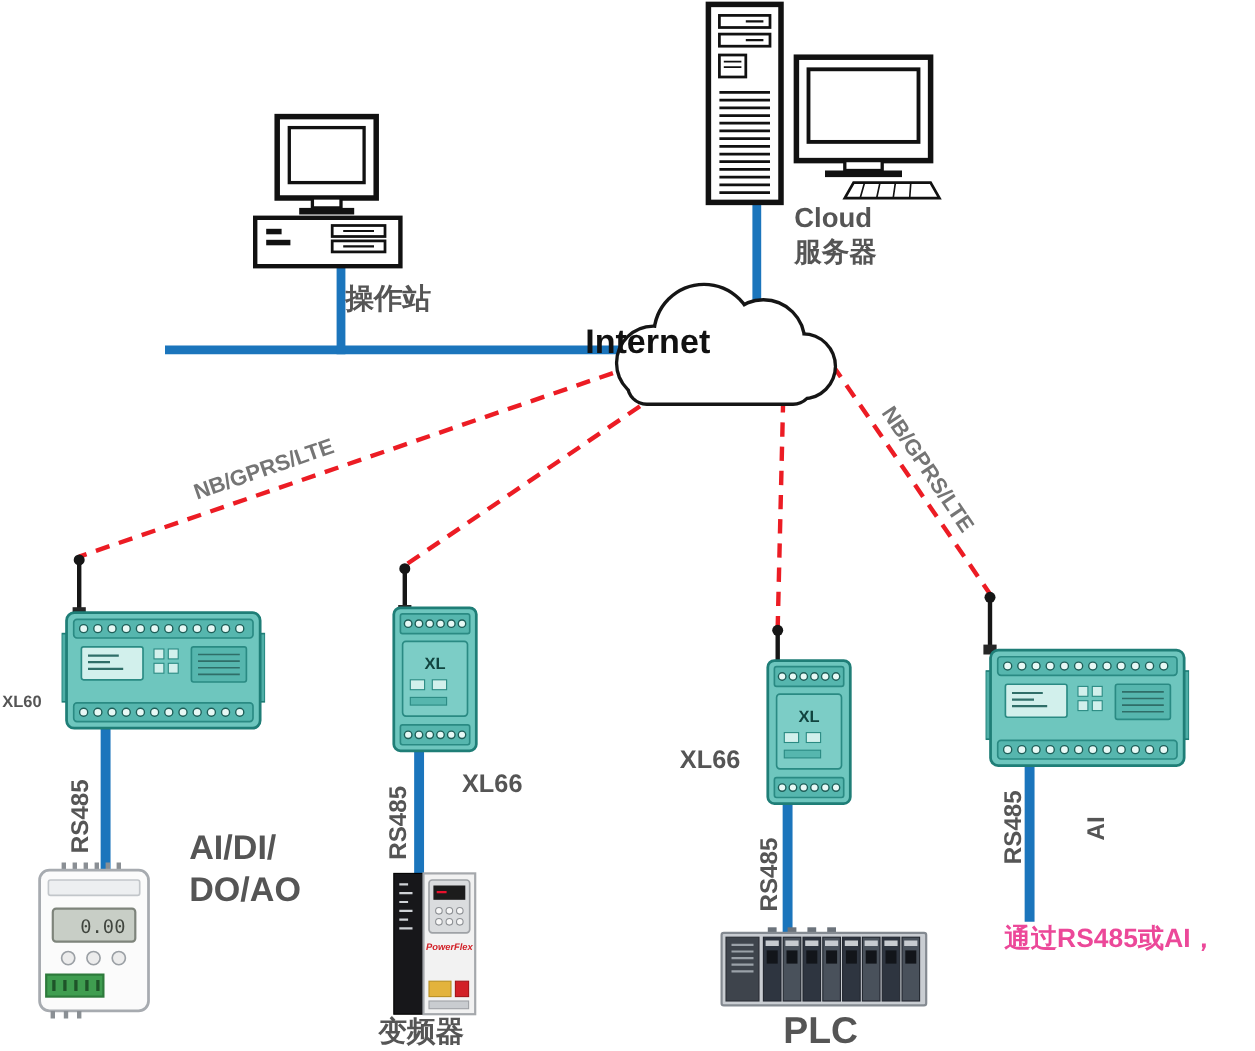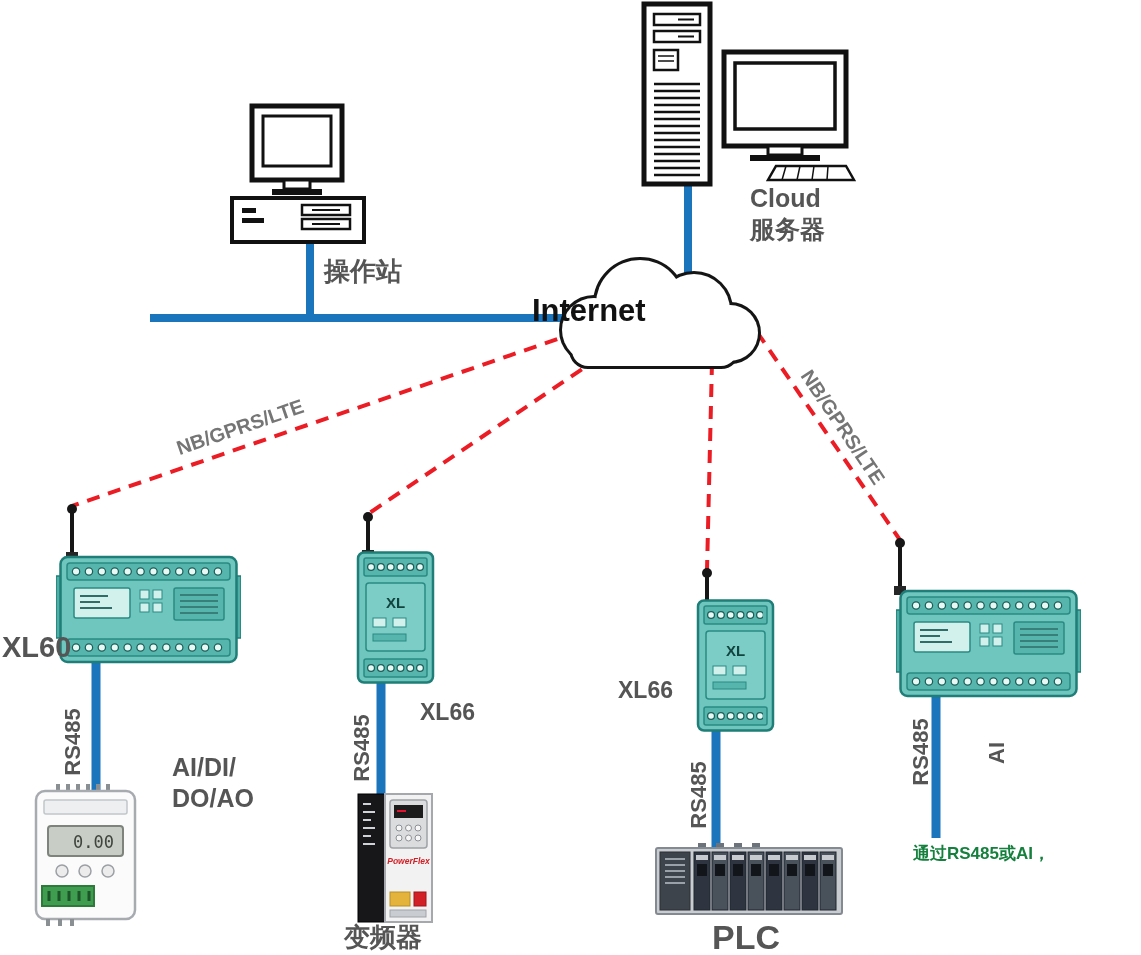--- a/index.html
+++ b/index.html
@@ -117,53 +117,53 @@
       <rect x="50" y="91" width="50" height="6" fill="#111" stroke="none"></rect>
       <rect x="10" y="100" width="132" height="44" stroke-width="4"></rect>
       <rect x="80" y="107" width="48" height="10" stroke-width="2.5"></rect>
       <rect x="80" y="121" width="48" height="10" stroke-width="2.5"></rect>
       <line x1="90" y1="112" x2="118" y2="112" stroke-width="2"></line>
       <line x1="90" y1="126" x2="118" y2="126" stroke-width="2"></line>
       <rect x="20" y="110" width="14" height="5" fill="#111" stroke="none"></rect>
       <rect x="20" y="120" width="22" height="5" fill="#111" stroke="none"></rect>
     </g>
   </svg>
-  <div class="lbl" style="left:324px;top:256px;font-size:26px;">操作站</div>
+  <div class="lbl" style="left:314px;top:256px;font-size:26px;">操作站</div>
 
   <svg class="abs" style="left:628px;top:0" width="230" height="195" viewBox="0 0 230 195">
     <g fill="#fff" stroke="#111">
       <rect x="16" y="4" width="66" height="180" stroke-width="5"></rect>
       <rect x="26" y="14" width="46" height="11" stroke-width="2.5"></rect>
       <line x1="50" y1="19.5" x2="66" y2="19.5" stroke-width="2"></line>
       <rect x="26" y="31" width="46" height="11" stroke-width="2.5"></rect>
       <line x1="50" y1="36.5" x2="66" y2="36.5" stroke-width="2"></line>
       <rect x="26" y="50" width="24" height="20" stroke-width="2.5"></rect>
       <line x1="30" y1="56" x2="46" y2="56" stroke-width="1.5"></line>
       <line x1="30" y1="61" x2="46" y2="61" stroke-width="1.5"></line>
       <path d="M26 84H72M26 91H72M26 98H72M26 105H72M26 112H72M26 119H72M26 126H72M26 133H72M26 140H72M26 147H72M26 154H72M26 161H72M26 168H72M26 175H72" stroke-width="2.5" fill="none"></path>
       <rect x="96" y="52" width="122" height="94" stroke-width="5"></rect>
       <rect x="107" y="63" width="100" height="66" stroke-width="3.5"></rect>
       <rect x="140" y="146" width="34" height="9" stroke-width="3"></rect>
       <rect x="122" y="155" width="70" height="6" fill="#111" stroke="none"></rect>
       <polygon points="148,166 218,166 226,180 140,180" stroke-width="2.5"></polygon>
       <path d="M158 166l-4 14M172 166l-3 14M186 166l-2 14M200 166l-1 14" stroke-width="1.5" fill="none"></path>
     </g>
   </svg>
-  <div class="lbl" style="left:722px;top:183px;font-size:25px;margin-left:28px;">
+  <div class="lbl" style="left:722px;top:183px;font-size:25px;">
     <div>Cloud</div>
     <div>服务器</div>
   </div>
 
   <div class="lbl vlbl" style="left:165px;top:415px;width:150px;height:24px;font-size:20px;color:#757575;transform:rotate(-19deg);">NB/GPRS/LTE</div>
   <div class="lbl vlbl" style="left:768px;top:415px;width:150px;height:24px;font-size:20px;color:#757575;transform:rotate(56deg);">NB/GPRS/LTE</div>
 
   <svg class="abs" style="left:56px;top:552px" width="185" height="115">
     <use href="#mod-wide"></use>
   </svg>
-  <div class="lbl" style="left:2px;top:630px;font-size:29px;">XL60</div>
+  <div class="lbl" style="left:2px;top:630px;font-size:15px;">XL60</div>
 
   <svg class="abs" style="left:348px;top:550px" width="95" height="135">
     <use href="#mod-narrow"></use>
   </svg>
   <div class="lbl" style="left:420px;top:698px;font-size:23px;">XL66</div>
 
   <svg class="abs" style="left:688px;top:598px" width="95" height="135">
     <use href="#mod-narrow"></use>
   </svg>
   <div class="lbl" style="left:618px;top:676px;font-size:23px;">XL66</div>
@@ -184,21 +184,21 @@
     <rect x="16" y="18" width="83" height="14" rx="2" fill="#EDEFF1" stroke="#C2C6CA" stroke-width="1.5"></rect>
     <rect x="20" y="44" width="75" height="30" rx="3" fill="#C8CEC6" stroke="#7E847B" stroke-width="2"></rect>
     <text x="86" y="66" text-anchor="end" font-size="17" font-family="DejaVu Sans Mono, monospace" fill="#40453E">0.00</text>
     <circle cx="34" cy="89" r="6" fill="#ECECEC" stroke="#9BA0A5" stroke-width="1.5"></circle>
     <circle cx="57" cy="89" r="6" fill="#ECECEC" stroke="#9BA0A5" stroke-width="1.5"></circle>
     <circle cx="80" cy="89" r="6" fill="#ECECEC" stroke="#9BA0A5" stroke-width="1.5"></circle>
     <rect x="14" y="104" width="52" height="20" fill="#3F9D50" stroke="#2D7A3B" stroke-width="2"></rect>
     <path d="M21 109v10M31 109v10M41 109v10M51 109v10M61 109v10" stroke="#1E5429" stroke-width="3"></path>
     <path d="M20 137v7M32 137v7M44 137v7" stroke="#8A8F94" stroke-width="4"></path>
   </svg>
-  <div class="lbl" style="left:172px;top:752px;font-size:25px;">
+  <div class="lbl" style="left:172px;top:752px;font-size:31px;">
     <div>AI/DI/</div>
     <div>DO/AO</div>
   </div>
 
   <svg class="abs" style="left:356px;top:792px" width="78" height="132" viewBox="0 0 78 132">
     <rect x="2" y="2" width="27" height="128" fill="#17171A" stroke="#000"></rect>
     <path d="M7 12h8M7 20h12M7 28h8M7 36h12M7 44h8M7 52h12" stroke="#CFD2D6" stroke-width="2"></path>
     <rect x="29" y="2" width="47" height="128" fill="#F2F2F2" stroke="#A5A8AC" stroke-width="2"></rect>
     <rect x="34" y="8" width="37" height="48" rx="3" fill="#DADCDE" stroke="#9FA2A6" stroke-width="1.5"></rect>
     <rect x="38" y="13" width="29" height="13" fill="#1C1C1C"></rect>
@@ -246,17 +246,17 @@
       <rect x="148" y="10" width="16" height="58" fill="#2E3540" stroke="#21262E"></rect>
         <rect x="150" y="13" width="12" height="5" fill="#C7CBD0"></rect>
         <rect x="151" y="22" width="10" height="12" fill="#12151A"></rect>
       <rect x="166" y="10" width="16" height="58" fill="#49515B" stroke="#21262E"></rect>
         <rect x="168" y="13" width="12" height="5" fill="#C7CBD0"></rect>
         <rect x="169" y="22" width="10" height="12" fill="#12151A"></rect>
     </g>
   </svg>
   <div class="lbl" style="left:712px;top:917px;font-size:34px;">PLC</div>
 
-  <div class="lbl" style="left:913px;top:839px;font-size:17px;line-height:30px;color:#15803d;">
+  <div class="lbl" style="left:913px;top:839px;font-size:24px;line-height:30px;color:#ec4899;">
     <div>通过RS485或AI，</div>
   </div>
 
 </div>
 
 </body></html>

